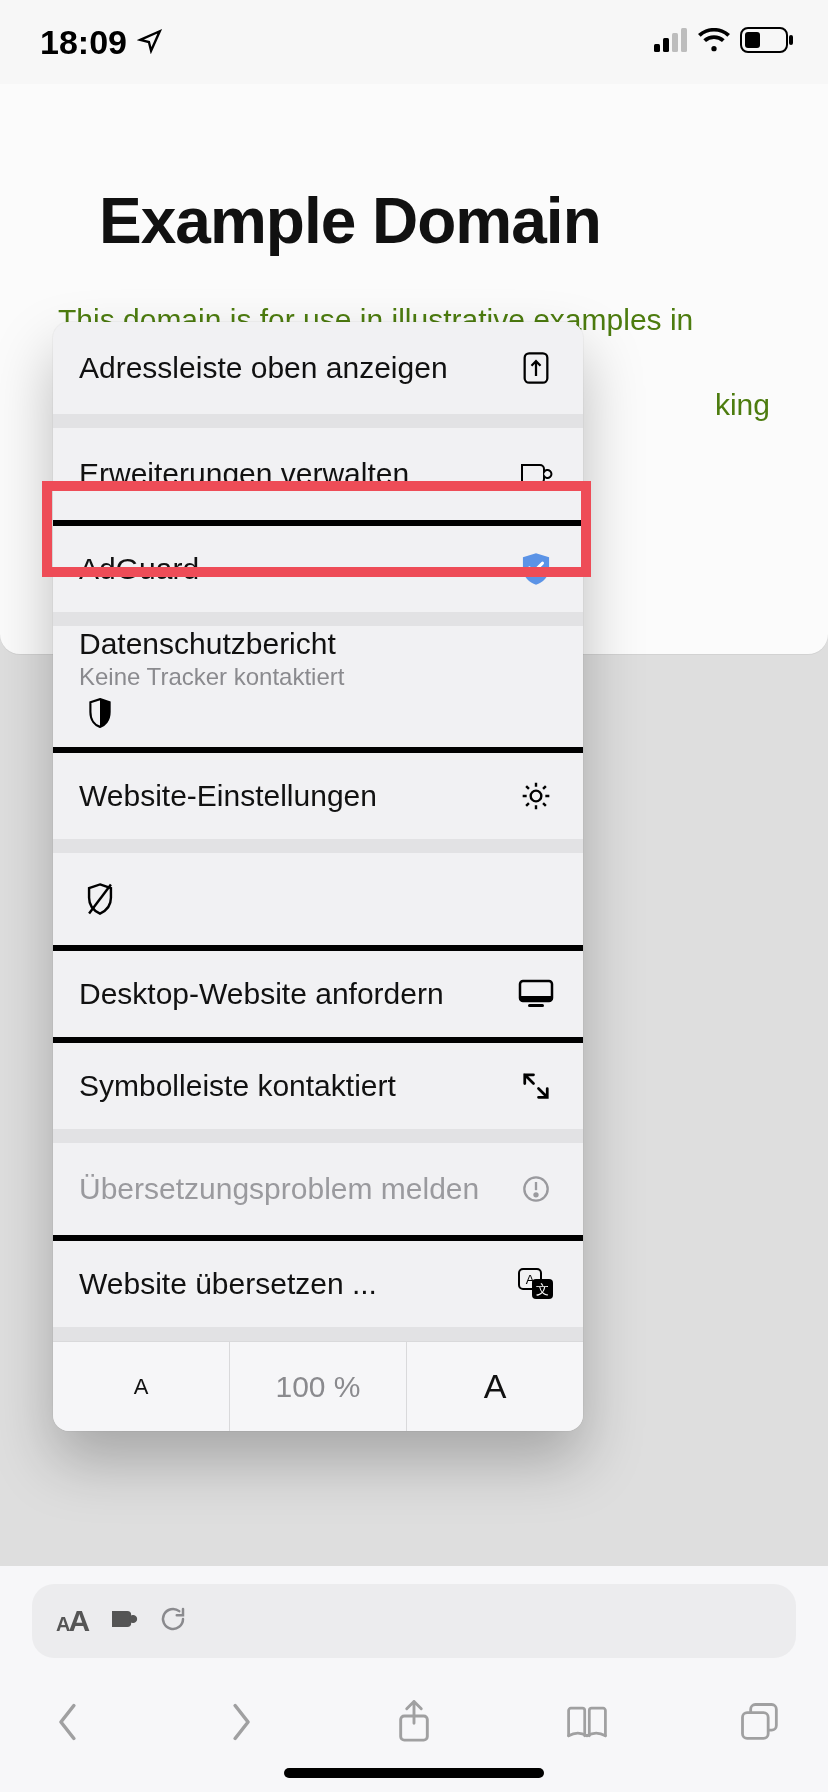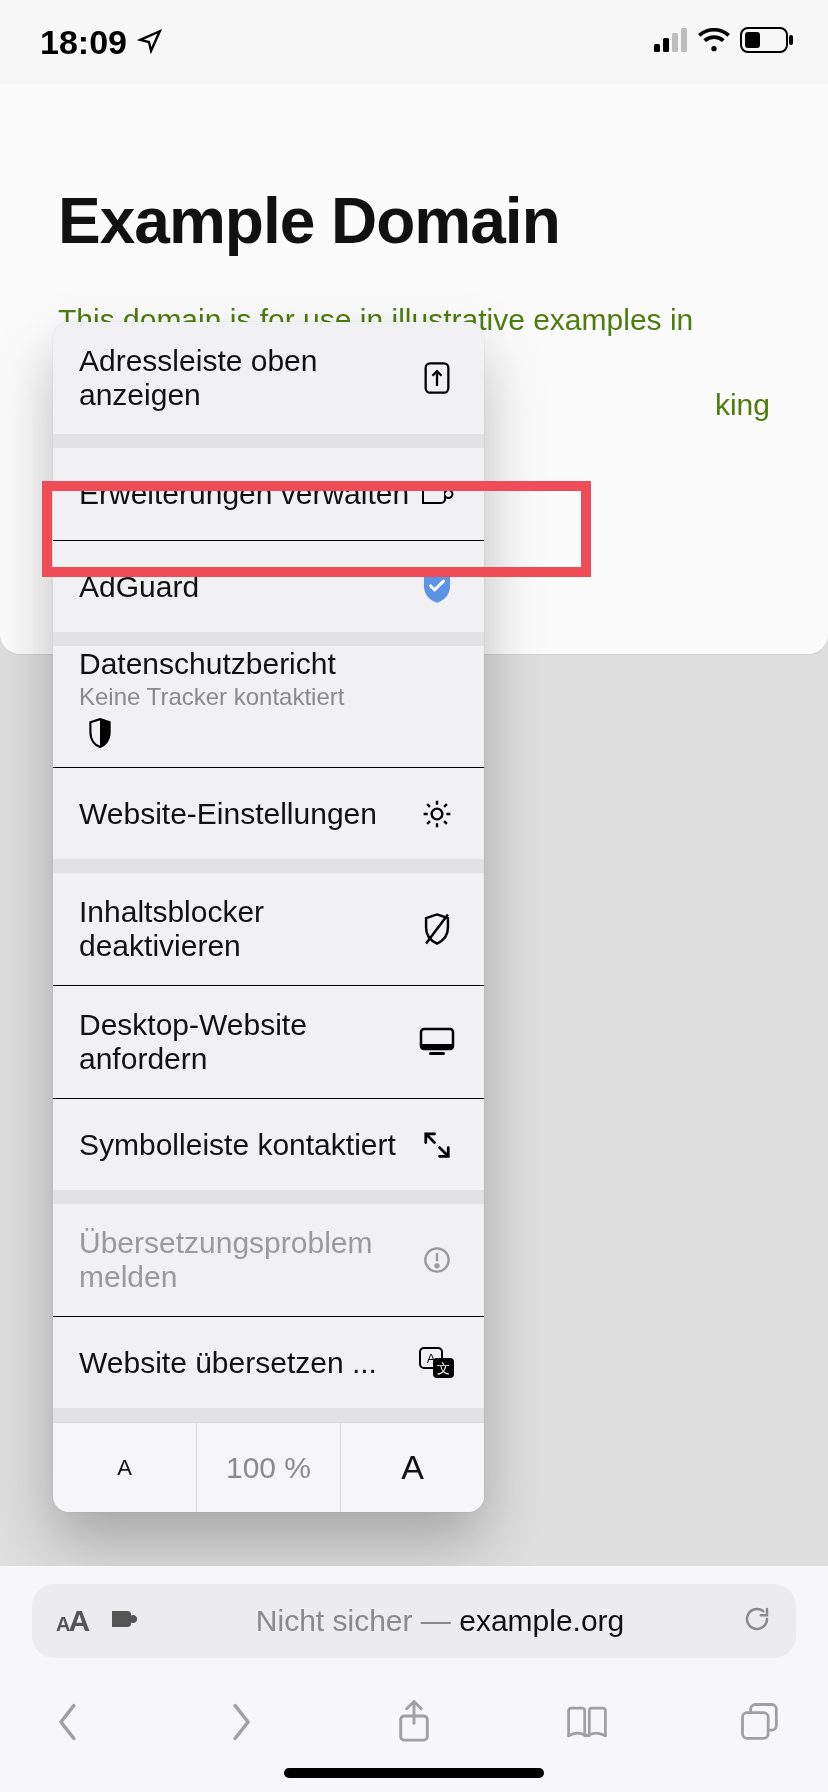--- a/index.html
+++ b/index.html
@@ -25,42 +25,42 @@
 
   
   .page-card {
     background: #fbfbfb;
     border-radius: 0 0 20px 20px;
     margin: 0 0 0 0;
     padding: 100px 58px 60px 58px;
     box-shadow: 0 1px 0 rgba(0,0,0,.05);
     min-height: 570px;
   }
-  .page-title { font-size: 64px; font-weight: 800; letter-spacing: -1px; color:#111; margin-bottom: 42px; }
+  .page-title { font-size: 64px; font-weight: 800; letter-spacing: -1px; color:#111; margin-bottom: 42px; margin-left: 41px; }
   .page-para { font-size: 30px; color:#4d7c0f; line-height: 1.35; }
 
   
   .menu {
     position: absolute;
     left: 53px;
     top: 322px;
-    width: 431px;
+    width: 530px;
     border-radius: 16px;
     overflow: hidden;
     background: #e4e4e6;
     box-shadow: 0 30px 60px rgba(0,0,0,.25), 0 0 0 1px rgba(0,0,0,.03);
   }
   .menu-group { background: #f1f1f3; }
   .menu-sep { height: 14px; background: #e2e2e4; }
   .menu-item {
     display: flex;
     align-items: center;
     justify-content: space-between;
     padding: 22px 26px;
-    border-top: 1px solid #000000;
+    border-top: 6px solid #000000;
     min-height: 92px;
   }
   .menu-group .menu-item:first-child { border-top: none; }
   .menu-item .labels { flex: 1; }
   .menu-item .label { font-size: 30px; color: #111; }
   .menu-item .sublabel { font-size: 24px; color: #8a8a8e; margin-top: 2px; }
   .menu-item.disabled .label { color: #9a9a9e; }
   .menu-item .icon { width: 42px; display:flex; justify-content:center; }
 
   .highlight-box {
@@ -227,23 +227,20 @@
             <path d="M12 2v3M12 19v3M2 12h3M19 12h3M4.6 4.6l2.1 2.1M17.3 17.3l2.1 2.1M4.6 19.4l2.1-2.1M17.3 6.7l2.1-2.1"></path>
           </svg>
       </div>
     </div>
   </div>
 
   <div class="menu-sep"></div>
 
   <div class="menu-group">
     <div class="menu-item">
-      <div class="labels">
-          <div class="label">Inhaltsblocker deaktivieren</div>
-        </div>
       <div class="icon">
         <svg width="30" height="34" viewBox="0 0 24 28" fill="none" stroke="#000" stroke-width="2">
             <path d="M12 2 L21 5 V13 C21 20 16.5 24 12 26 C7.5 24 3 20 3 13 V5 Z"></path>
             <line x1="3" y1="26" x2="21" y2="2"></line>
           </svg>
       </div>
     </div>
     <div class="menu-item">
       <div class="labels">
           <div class="label">Desktop-Website anfordern</div>
@@ -316,23 +313,20 @@
   <div class="url-pill">
     <span style="color:#555; display:flex; align-items:baseline;">
       <span class="aa-small">A</span>
         <span class="aa-big">A</span>
     </span>
     <span>
       <svg width="28" height="24" viewBox="0 0 34 30" fill="none" stroke="#555" stroke-width="2">
           <path d="M3 6 h18 a4 4 0 0 1 4 4 v3 a4 4 0 1 1 0 4 v3 a4 4 0 0 1-4 4 H3 V6z" fill="#555"></path>
         </svg>
     </span>
-    <span class="url-text">
-      <span>Nicht sicher — </span><span class="domain">example.org</span>
-    </span>
     <span>
       <svg width="30" height="30" viewBox="0 0 24 24" fill="none" stroke="#8a8a8e" stroke-width="2" stroke-linecap="round">
           <path d="M20 12a8 8 0 1 1-3-6.3"></path>
           <path d="M20 4v5h-5"></path>
         </svg>
     </span>
   </div>
 
   <div class="toolbar">
     <div class="tb-btn dim">

